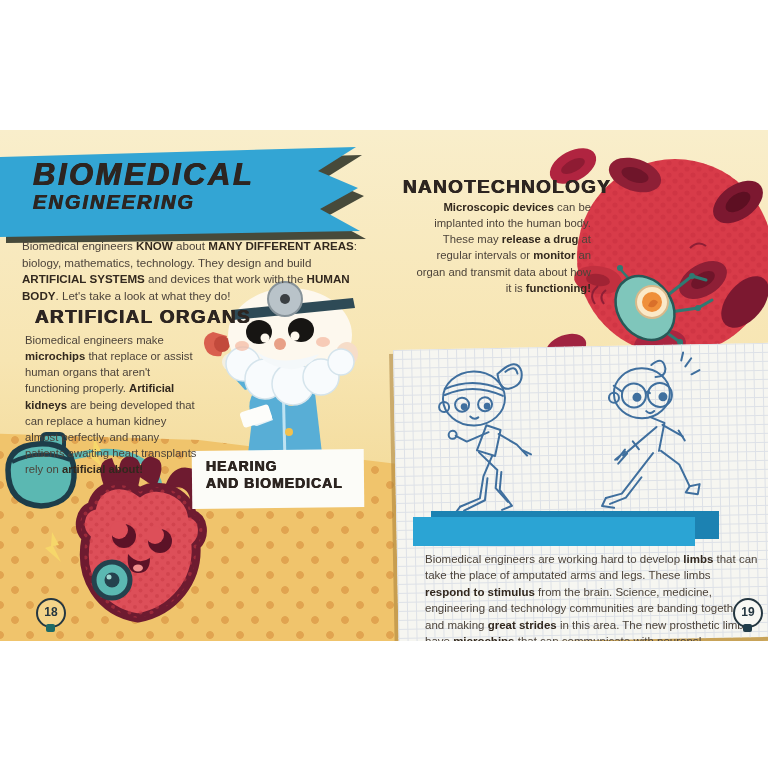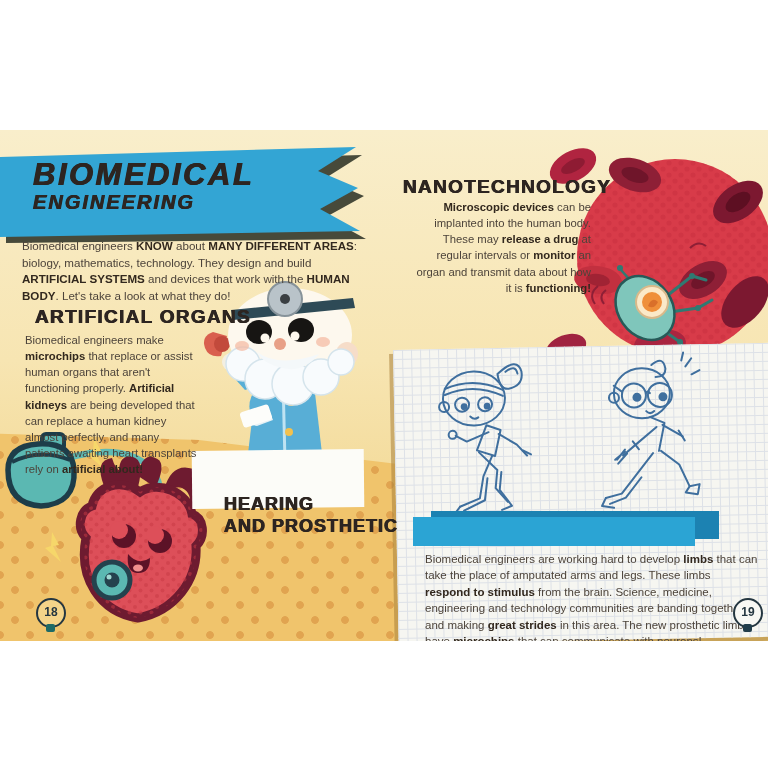--- a/index.html
+++ b/index.html
@@ -35,21 +35,21 @@
       text-shadow:.4px 0 0 currentColor,-.4px 0 0 currentColor;}
   .heading{font-weight:bold;color:var(--ink);letter-spacing:1.3px;font-size:19px;
       text-shadow:.4px 0 0 currentColor,-.4px 0 0 currentColor;position:absolute;z-index:6;}
   .para{position:absolute;color:var(--body-text);font-size:11.3px;line-height:1.43;z-index:6;}
   .para b{color:var(--bold-text);}
   .intro{left:22px;top:108px;width:354px;font-size:11.6px;}
   .ao-h{left:35px;top:176px;} .ao-p{left:25px;top:202px;width:172px;}
   .nano-h{left:403px;top:46px;} .nano-p{left:411px;top:69px;width:180px;text-align:right;}
   .hear-card{position:absolute;left:192px;top:320px;width:172px;height:58px;background:var(--card-white);
       transform:rotate(-.6deg);z-index:5;}
-  .hear-h{left:224px;top:328px;font-size:18px;line-height:1.2;letter-spacing:1px;margin-top:36px;}
+  .hear-h{left:206px;top:328px;font-size:14px;line-height:1.2;letter-spacing:1px;}
   .hear-p{left:200px;top:385px;width:164px;}
   .paper{position:absolute;left:393px;top:220px;width:385px;height:294px;z-index:4;
       background-color:var(--paper);
       background-image:linear-gradient(var(--paper-grid) 1px,transparent 1px),
                        linear-gradient(90deg,var(--paper-grid) 1px,transparent 1px);
       background-size:9px 9px;transform:rotate(-1.1deg);transform-origin:top left;
       box-shadow:-4px 4px 0 rgba(167,128,58,.55);}
   .pl-shadow{position:absolute;left:431px;top:381px;width:288px;height:28px;background:var(--prosthetic-shadow);z-index:5;}
   .pl-banner{position:absolute;left:413px;top:387px;width:282px;height:29px;background:var(--prosthetic-banner);z-index:6;}
   .pl-h{left:430px;top:392px;font-size:14.5px;color:var(--prosthetic-text);
@@ -266,21 +266,21 @@
 
   <div class="heading ao-h">ARTIFICIAL ORGANS</div>
   <div class="para ao-p">Biomedical engineers make <b>microchips</b> that replace or assist human organs that aren't functioning properly. <b>Artificial kidneys</b> are being developed that can replace a human kidney almost perfectly, and many patients awaiting heart transplants rely on <b>artificial about!</b></div>
 
   <div class="heading nano-h">NANOTECHNOLOGY</div>
   <div class="para nano-p"><b>Microscopic devices</b> can be implanted into the human body. These may <b>release a drug</b> at regular intervals or <b>monitor</b> an organ and transmit data about how it is <b>functioning!</b></div>
 
   <div class="hear-card"></div>
   <div class="heading hear-h">
     <div>HEARING</div>
-    <div>AND PROSTHETIC</div>
+    <div>AND BIOMEDICAL</div>
   </div>
 
   <div class="pl-shadow"></div>
   <div class="pl-banner"></div>
   <div class="para pl-p">Biomedical engineers are working hard to develop <b>limbs</b> that can take the place of amputated arms and legs. These limbs <b>respond to stimulus</b> from the brain. Science, medicine, engineering and technology communities are banding together and making <b>great strides</b> in this area. The new prosthetic limbs have <b>microchips</b> that can communicate with neurons!</div>
 
   <div class="badge b18">
     <span>18</span>
   </div>
   <div class="badge b19">

